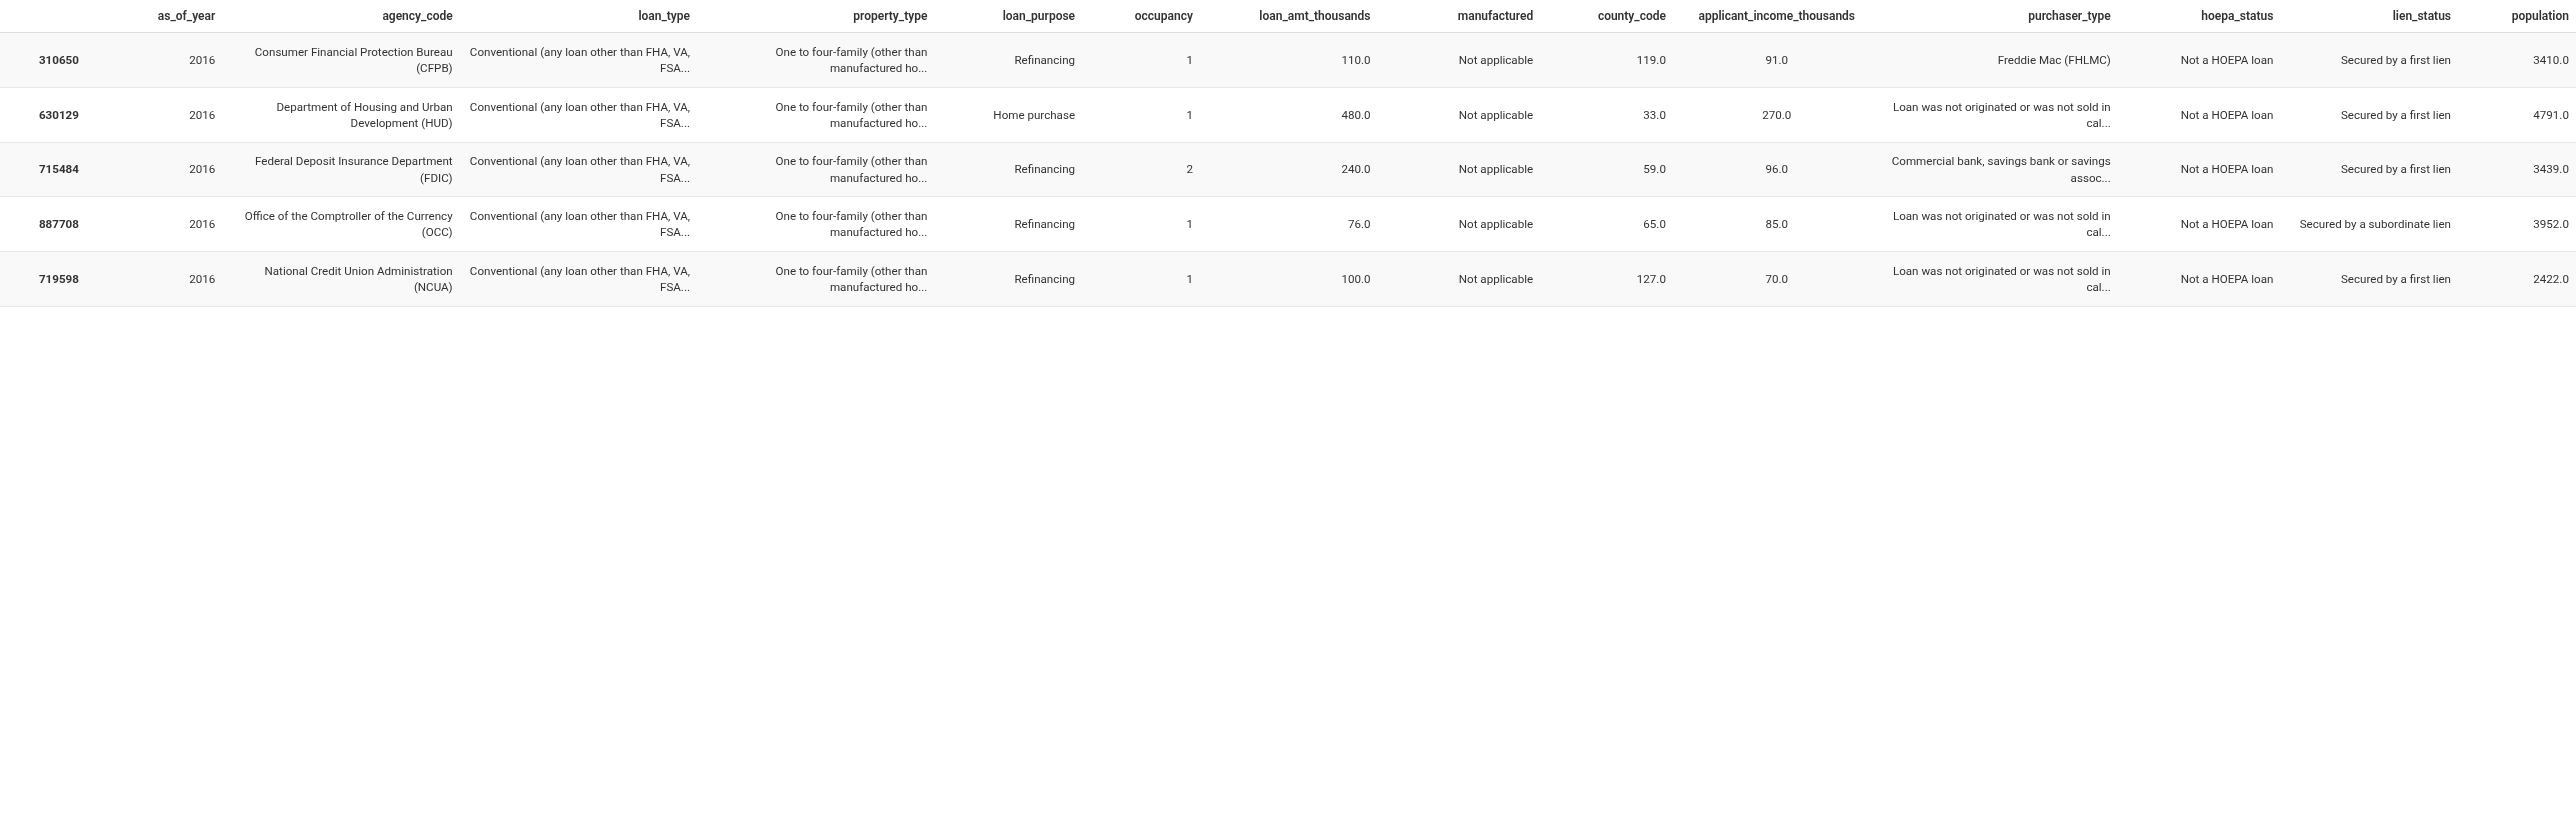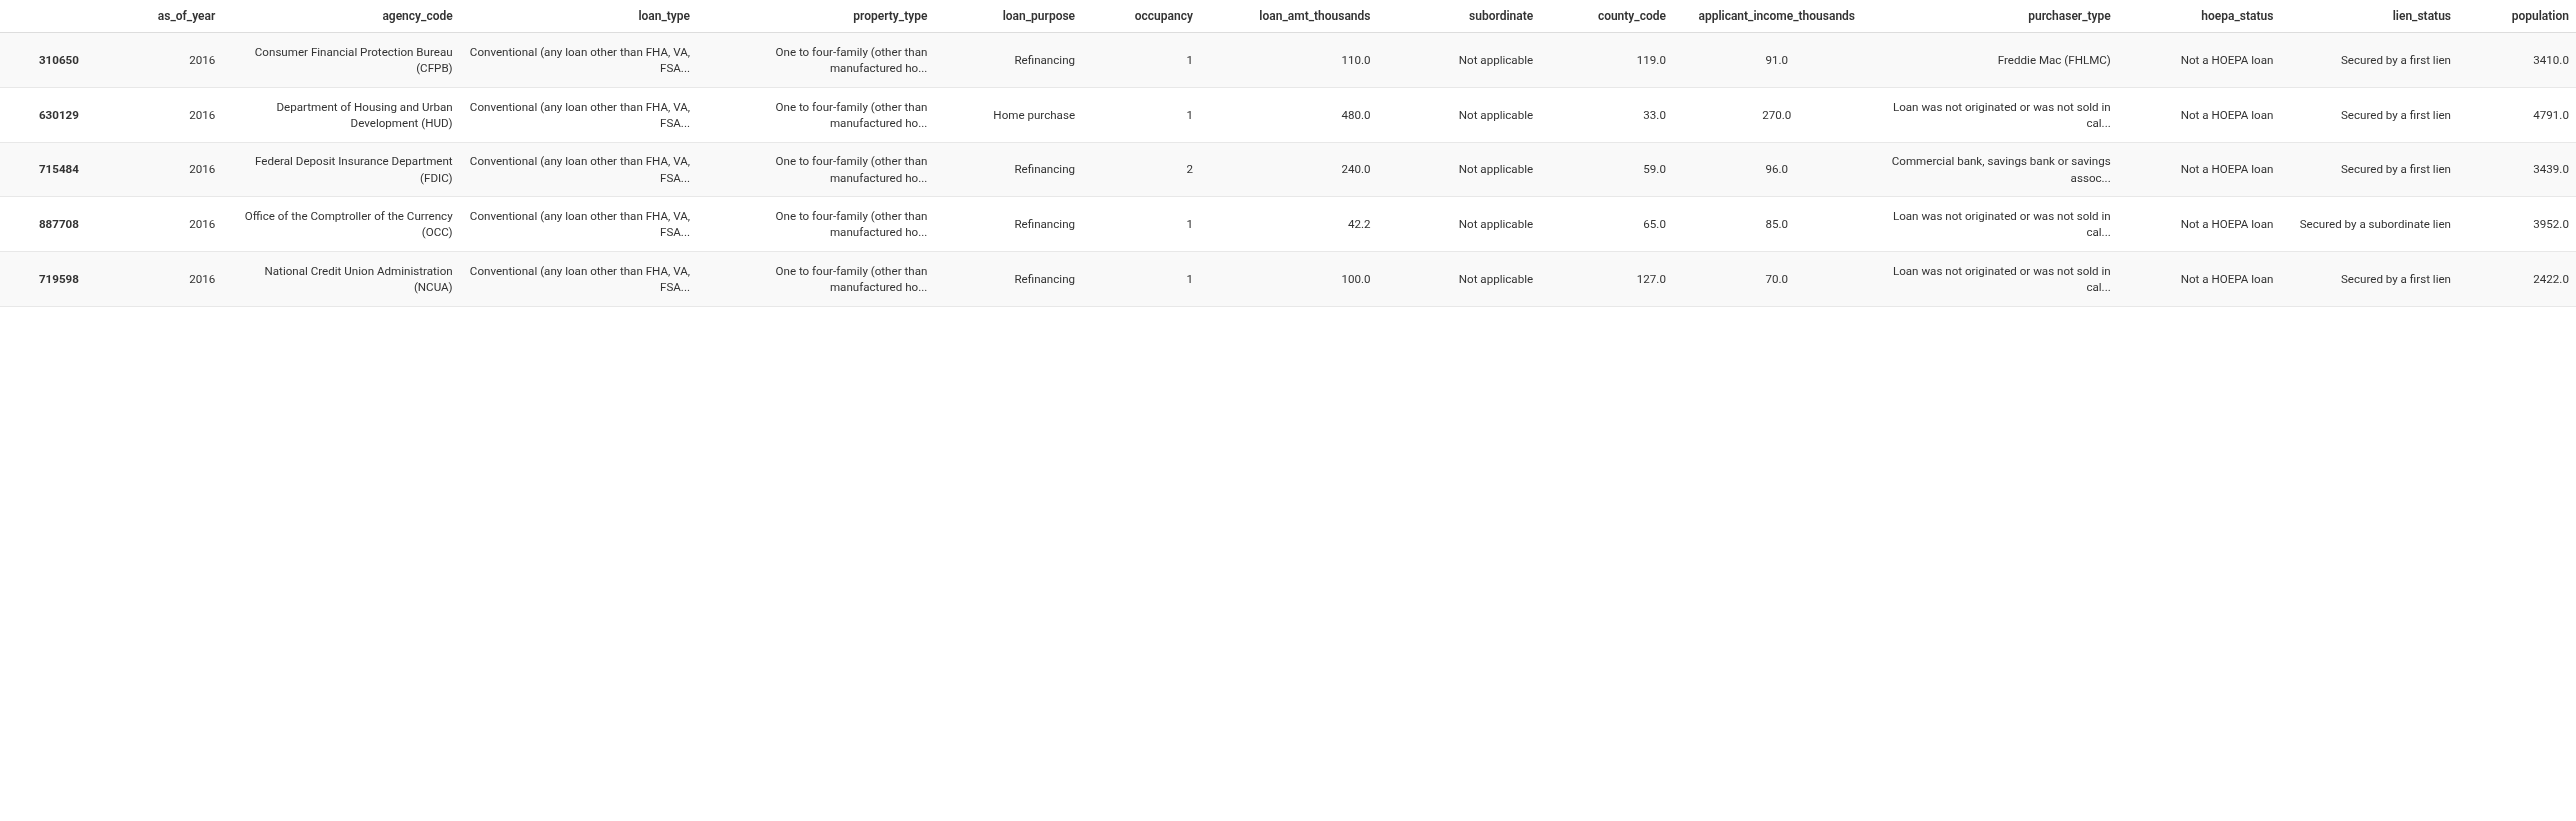--- a/index.html
+++ b/index.html
@@ -82,21 +82,21 @@
       <tr>
 
       <th class="col-index"></th>
           <th class="col-as_of_year">as_of_year</th>
           <th class="col-agency_code">agency_code</th>
           <th class="col-loan_type">loan_type</th>
           <th class="col-property_type">property_type</th>
           <th class="col-loan_purpose">loan_purpose</th>
           <th class="col-occupancy">occupancy</th>
           <th class="col-loan_amt">loan_amt_thousands</th>
-          <th class="col-preapproval">subordinate</th>
+          <th class="col-preapproval">manufactured</th>
           <th class="col-county_code">county_code</th>
           <th class="col-applicant_income">applicant_income_thousands</th>
           <th class="col-purchaser_type">purchaser_type</th>
           <th class="col-hoepa_status">hoepa_status</th>
           <th class="col-lien_status">lien_status</th>
           <th class="col-population">population</th>
         </tr>
     </thead>
     <tbody id="table-body">
 
@@ -152,21 +152,21 @@
           <td class="col-population">3439.0</td>
         </tr>
         <tr>
           <td class="col-index">887708</td>
           <td class="col-as_of_year">2016</td>
           <td class="col-agency_code">Office of the Comptroller of the Currency (OCC)</td>
           <td class="col-loan_type">Conventional (any loan other than FHA, VA, FSA...</td>
           <td class="col-property_type">One to four-family (other than manufactured ho...</td>
           <td class="col-loan_purpose">Refinancing</td>
           <td class="col-occupancy">1</td>
-          <td class="col-loan_amt">42.2</td>
+          <td class="col-loan_amt">76.0</td>
           <td class="col-preapproval">Not applicable</td>
           <td class="col-county_code">65.0</td>
           <td class="col-applicant_income">85.0</td>
           <td class="col-purchaser_type">Loan was not originated or was not sold in cal...</td>
           <td class="col-hoepa_status">Not a HOEPA loan</td>
           <td class="col-lien_status">Secured by a subordinate lien</td>
           <td class="col-population">3952.0</td>
         </tr>
         <tr>
           <td class="col-index">719598</td>

